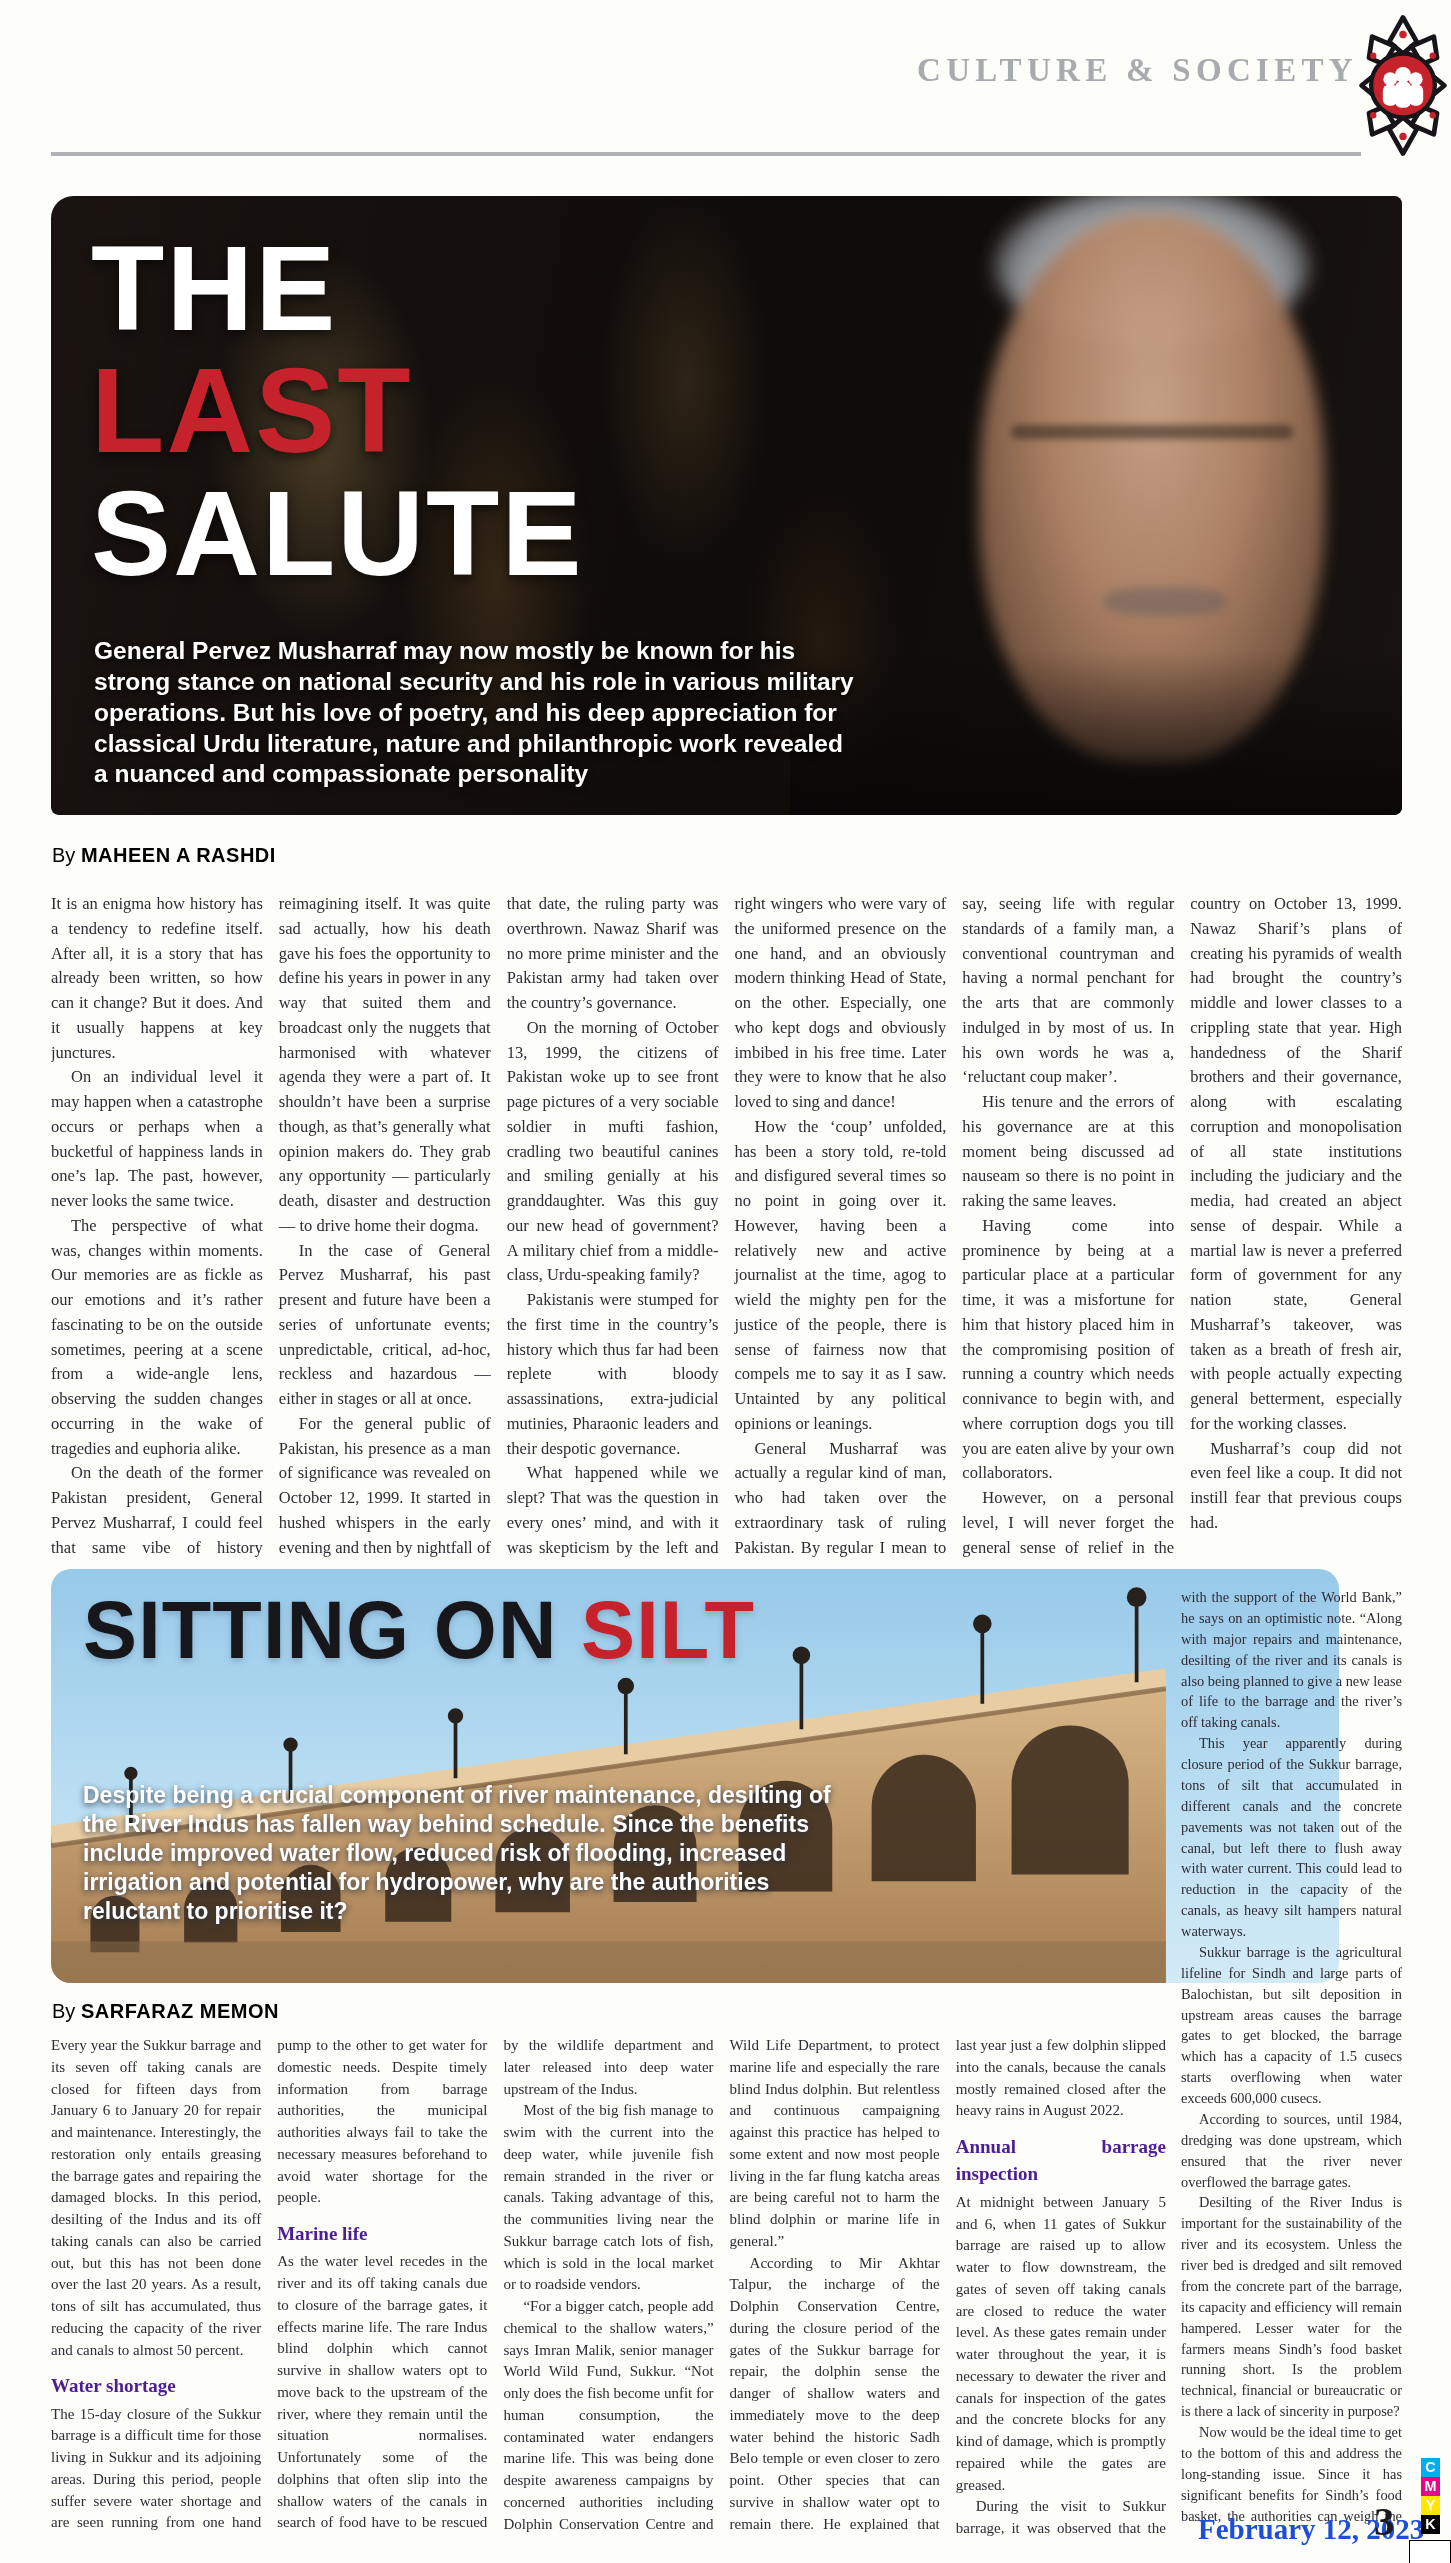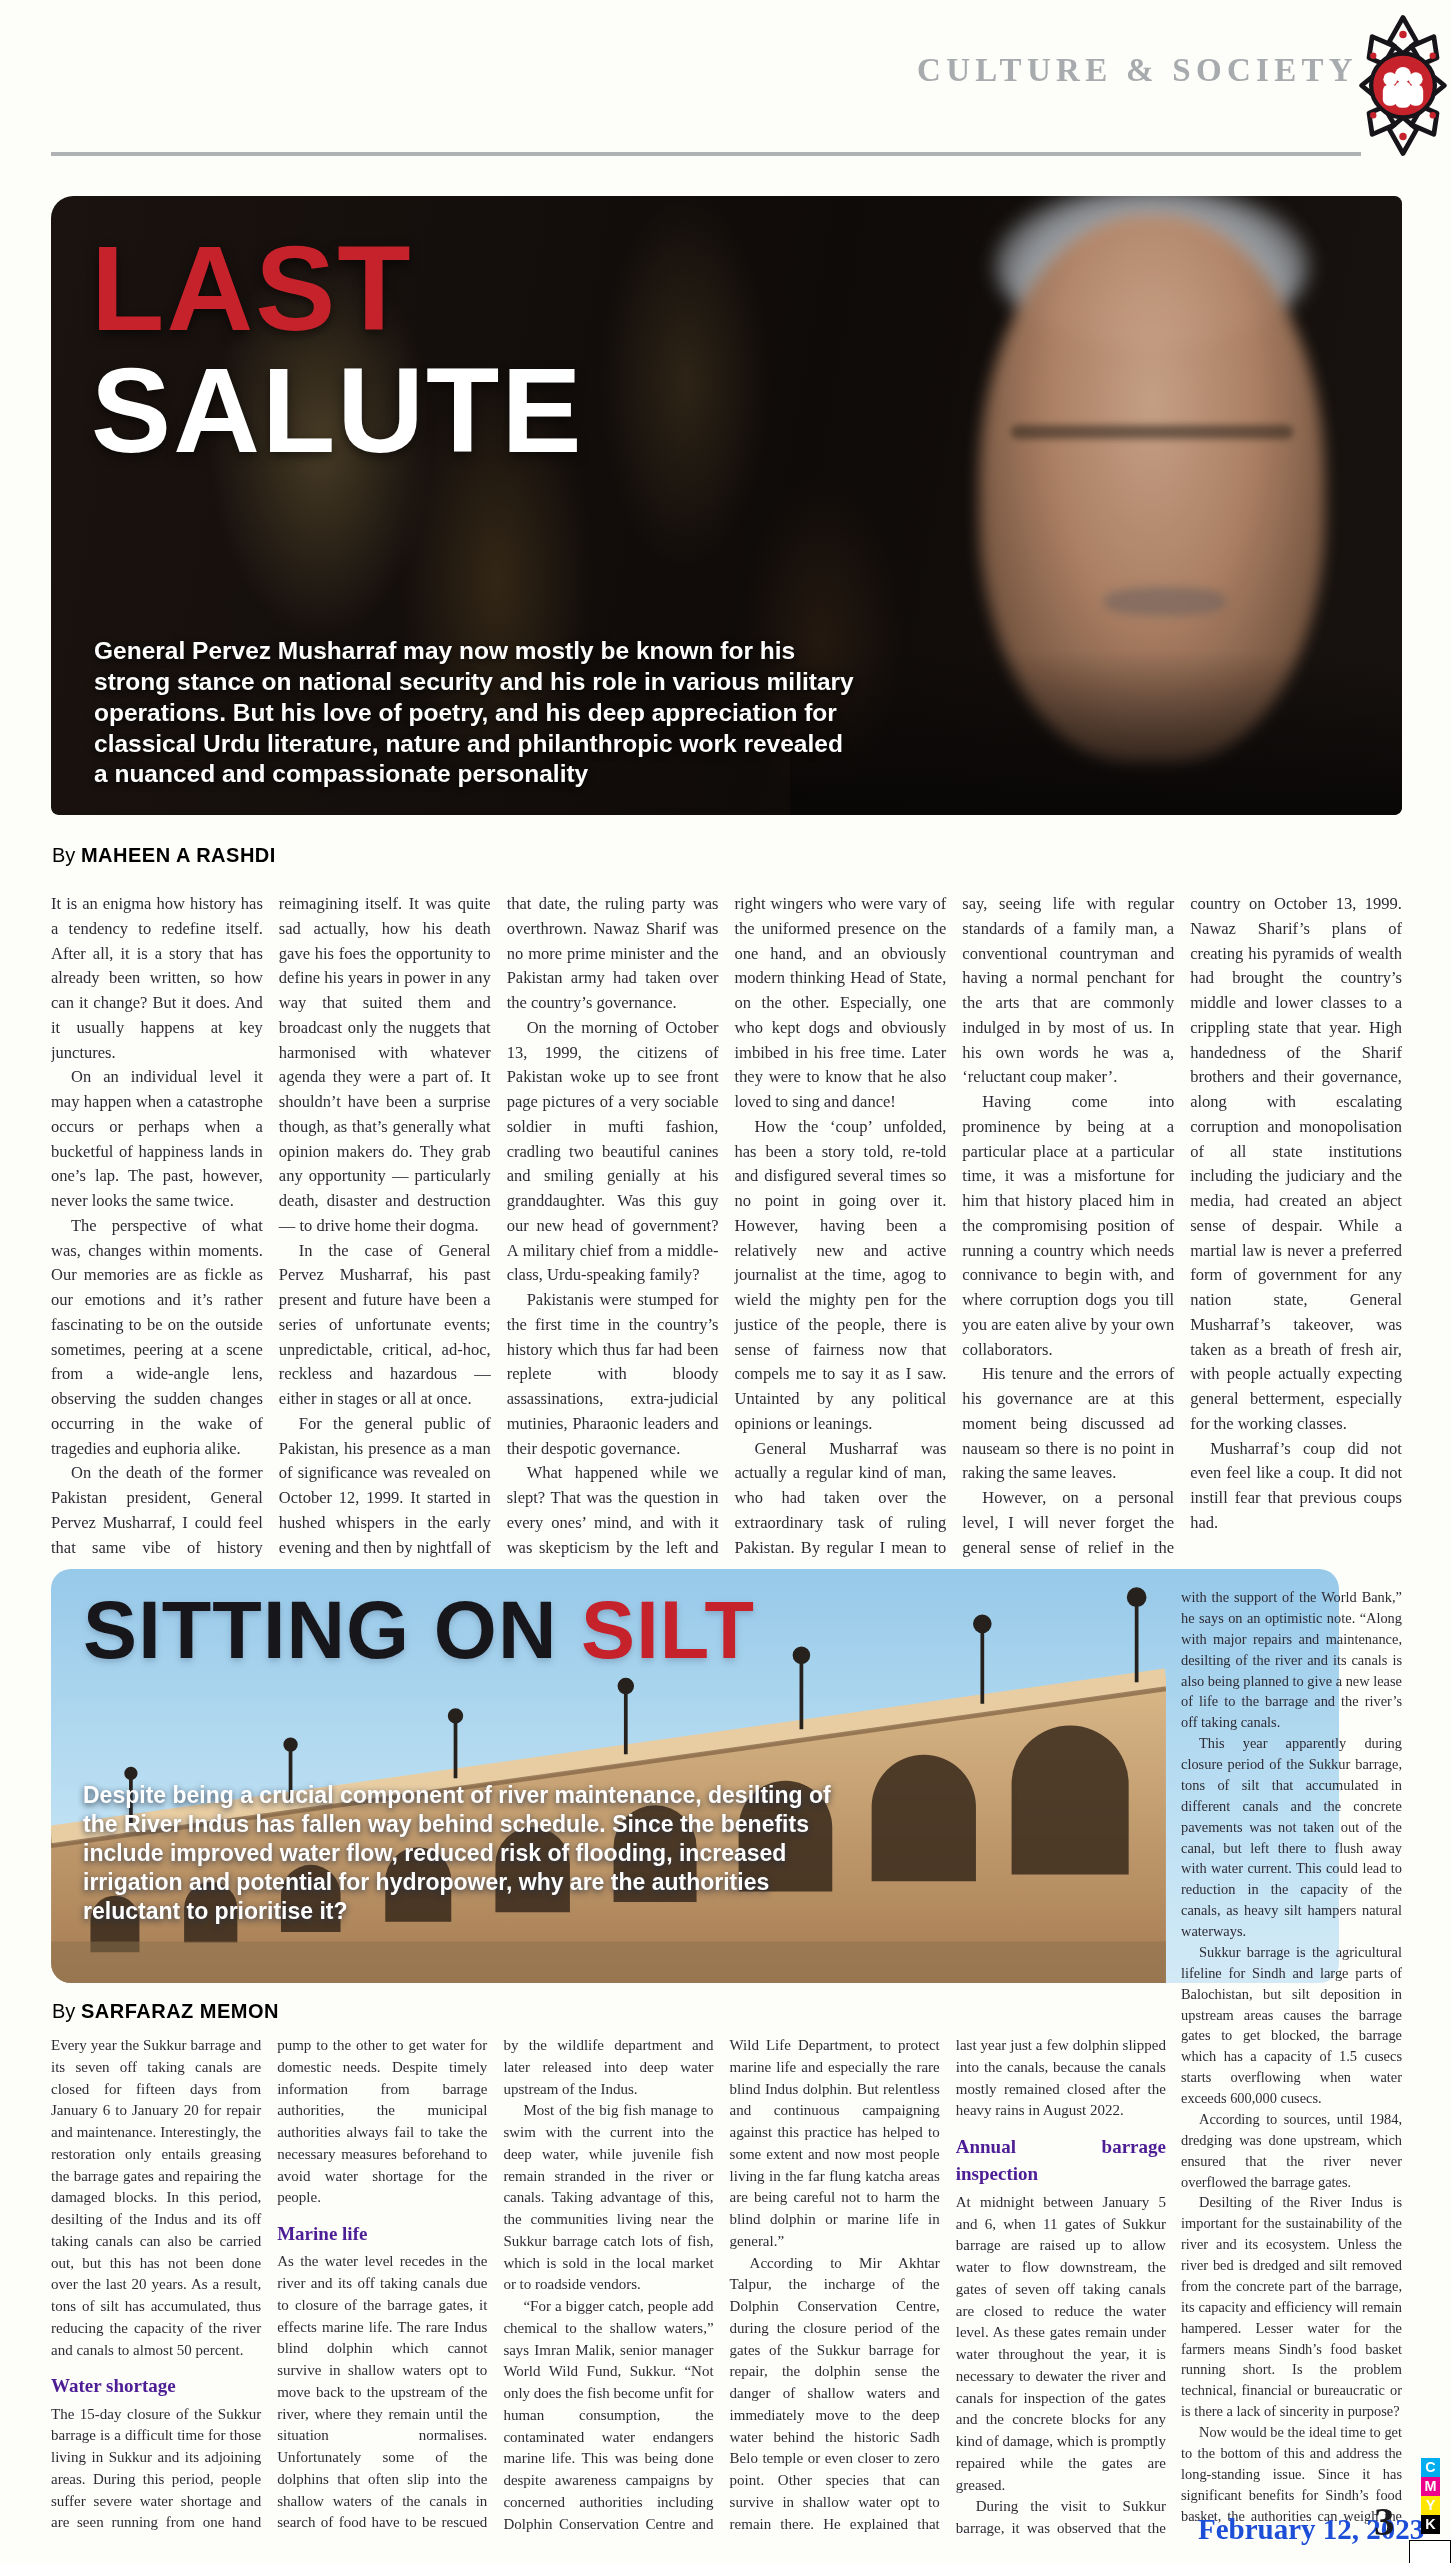--- a/index.html
+++ b/index.html
@@ -127,20 +127,21 @@
   </svg>
 
   <section>
     <div class="a1-photo">
       <div class="a1-hair"></div>
       <div class="a1-face"></div>
       <div class="a1-glasses"></div>
       <div class="a1-mustache"></div>
       <div class="a1-suit"></div>
       <h1 class="hl">
+        <span class="hl-white">THE</span>
         <span class="hl-red" style="color: rgb(198, 34, 43);">LAST</span>
         <span class="hl-white">SALUTE</span>
       </h1>
       <p class="a1-standfirst">General Pervez Musharraf may now mostly be known for his strong stance on national security and his role in various military operations. But his love of poetry, and his deep appreciation for classical Urdu literature, nature and philanthropic work revealed a nuanced and compassionate personality</p>
     </div>
     <p class="byline a1-byline">
       <span>By</span>
       <strong>MAHEEN A RASHDI</strong>
     </p>
     <div class="a1-body">
@@ -148,22 +149,22 @@
         <p class="bodypara">On an individual level it may happen when a catastrophe occurs or perhaps when a bucketful of happiness lands in one’s lap. The past, however, never looks the same twice.</p>
         <p class="bodypara">The perspective of what was, changes within moments. Our memories are as fickle as our emotions and it’s rather fascinating to be on the outside sometimes, peering at a scene from a wide-angle lens, observing the sudden changes occurring in the wake of tragedies and euphoria alike.</p>
         <p class="bodypara">On the death of the former Pakistan president, General Pervez Musharraf, I could feel that same vibe of history reimagining itself. It was quite sad actually, how his death gave his foes the opportunity to define his years in power in any way that suited them and broadcast only the nuggets that harmonised with whatever agenda they were a part of. It shouldn’t have been a surprise though, as that’s generally what opinion makers do. They grab any opportunity — particularly death, disaster and destruction — to drive home their dogma.</p>
         <p class="bodypara">In the case of General Pervez Musharraf, his past present and future have been a series of unfortunate events; unpredictable, critical, ad-hoc, reckless and hazardous — either in stages or all at once.</p>
         <p class="bodypara">For the general public of Pakistan, his presence as a man of significance was revealed on October 12, 1999. It started in hushed whispers in the early evening and then by nightfall of that date, the ruling party was overthrown. Nawaz Sharif was no more prime minister and the Pakistan army had taken over the country’s governance.</p>
         <p class="bodypara">On the morning of October 13, 1999, the citizens of Pakistan woke up to see front page pictures of a very sociable soldier in mufti fashion, cradling two beautiful canines and smiling genially at his granddaughter. Was this guy our new head of government? A military chief from a middle- class, Urdu-speaking family?</p>
         <p class="bodypara">Pakistanis were stumped for the first time in the country’s history which thus far had been replete with bloody assassinations, extra-judicial mutinies, Pharaonic leaders and their despotic governance.</p>
         <p class="bodypara">What happened while we slept? That was the question in every ones’ mind, and with it was skepticism by the left and right wingers who were vary of the uniformed presence on the one hand, and an obviously modern thinking Head of State, on the other. Especially, one who kept dogs and obviously imbibed in his free time. Later they were to know that he also loved to sing and dance!</p>
         <p class="bodypara">How the ‘coup’ unfolded, has been a story told, re-told and disfigured several times so no point in going over it. However, having been a relatively new and active journalist at the time, agog to wield the mighty pen for the justice of the people, there is sense of fairness now that compels me to say it as I saw. Untainted by any political opinions or leanings.</p>
         <p class="bodypara">General Musharraf was actually a regular kind of man, who had taken over the extraordinary task of ruling Pakistan. By regular I mean to say, seeing life with regular standards of a family man, a conventional countryman and having a normal penchant for the arts that are commonly indulged in by most of us. In his own words he was a, ‘reluctant coup maker’.</p>
+        <p class="bodypara">His tenure and the errors of his governance are at this moment being discussed ad nauseam so there is no point in raking the same leaves.</p>
         <p class="bodypara">Having come into prominence by being at a particular place at a particular time, it was a misfortune for him that history placed him in the compromising position of running a country which needs connivance to begin with, and where corruption dogs you till you are eaten alive by your own collaborators.</p>
-        <p class="bodypara">His tenure and the errors of his governance are at this moment being discussed ad nauseam so there is no point in raking the same leaves.</p>
         <p class="bodypara">However, on a personal level, I will never forget the general sense of relief in the country on October 13, 1999. Nawaz Sharif’s plans of creating his pyramids of wealth had brought the country’s middle and lower classes to a crippling state that year. High handedness of the Sharif brothers and their governance, along with escalating corruption and monopolisation of all state institutions including the judiciary and the media, had created an abject sense of despair. While a martial law is never a preferred form of government for any nation state, General Musharraf’s takeover, was taken as a breath of fresh air, with people actually expecting general betterment, especially for the working classes.</p>
         <p class="bodypara">Musharraf’s coup did not even feel like a coup. It did not instill fear that previous coups had.</p>
       </div>
   </section>
 
   <section>
     <div class="a2-photo">
       <svg viewBox="0 0 2095 778" width="1115" height="414">
         <defs>
           <linearGradient id="stone" x1="0" y1="0" x2="0" y2="1">

